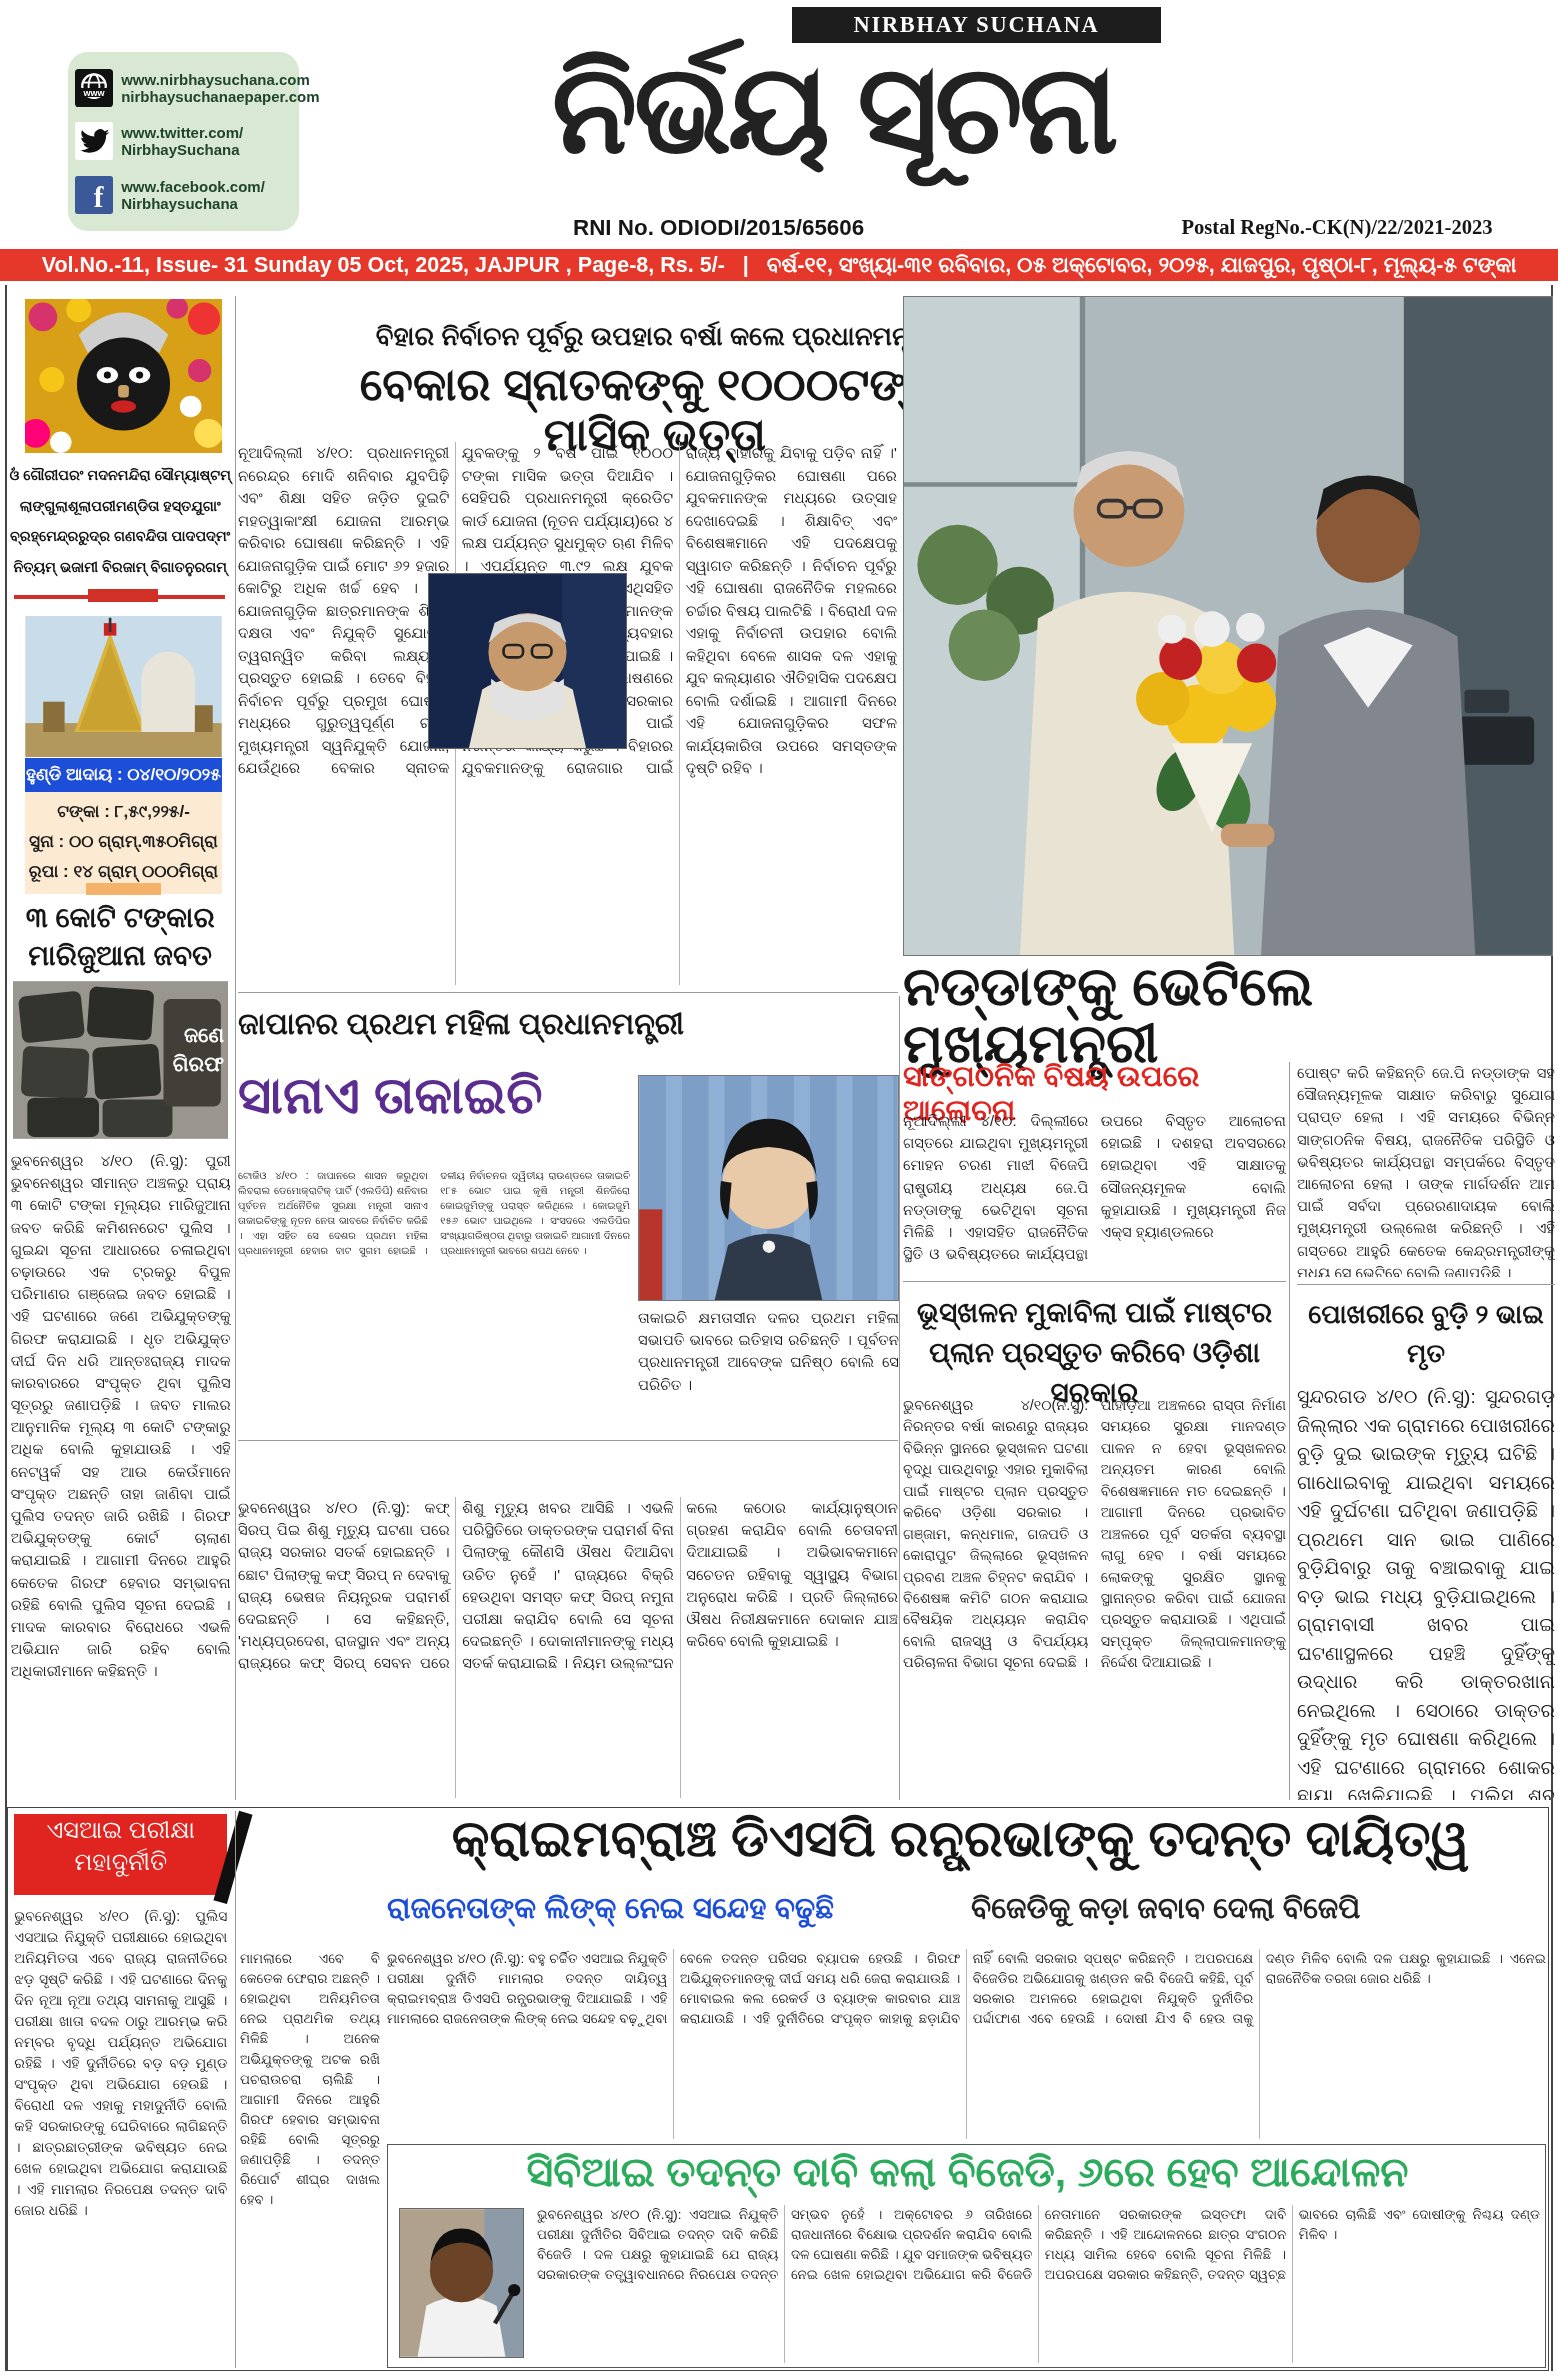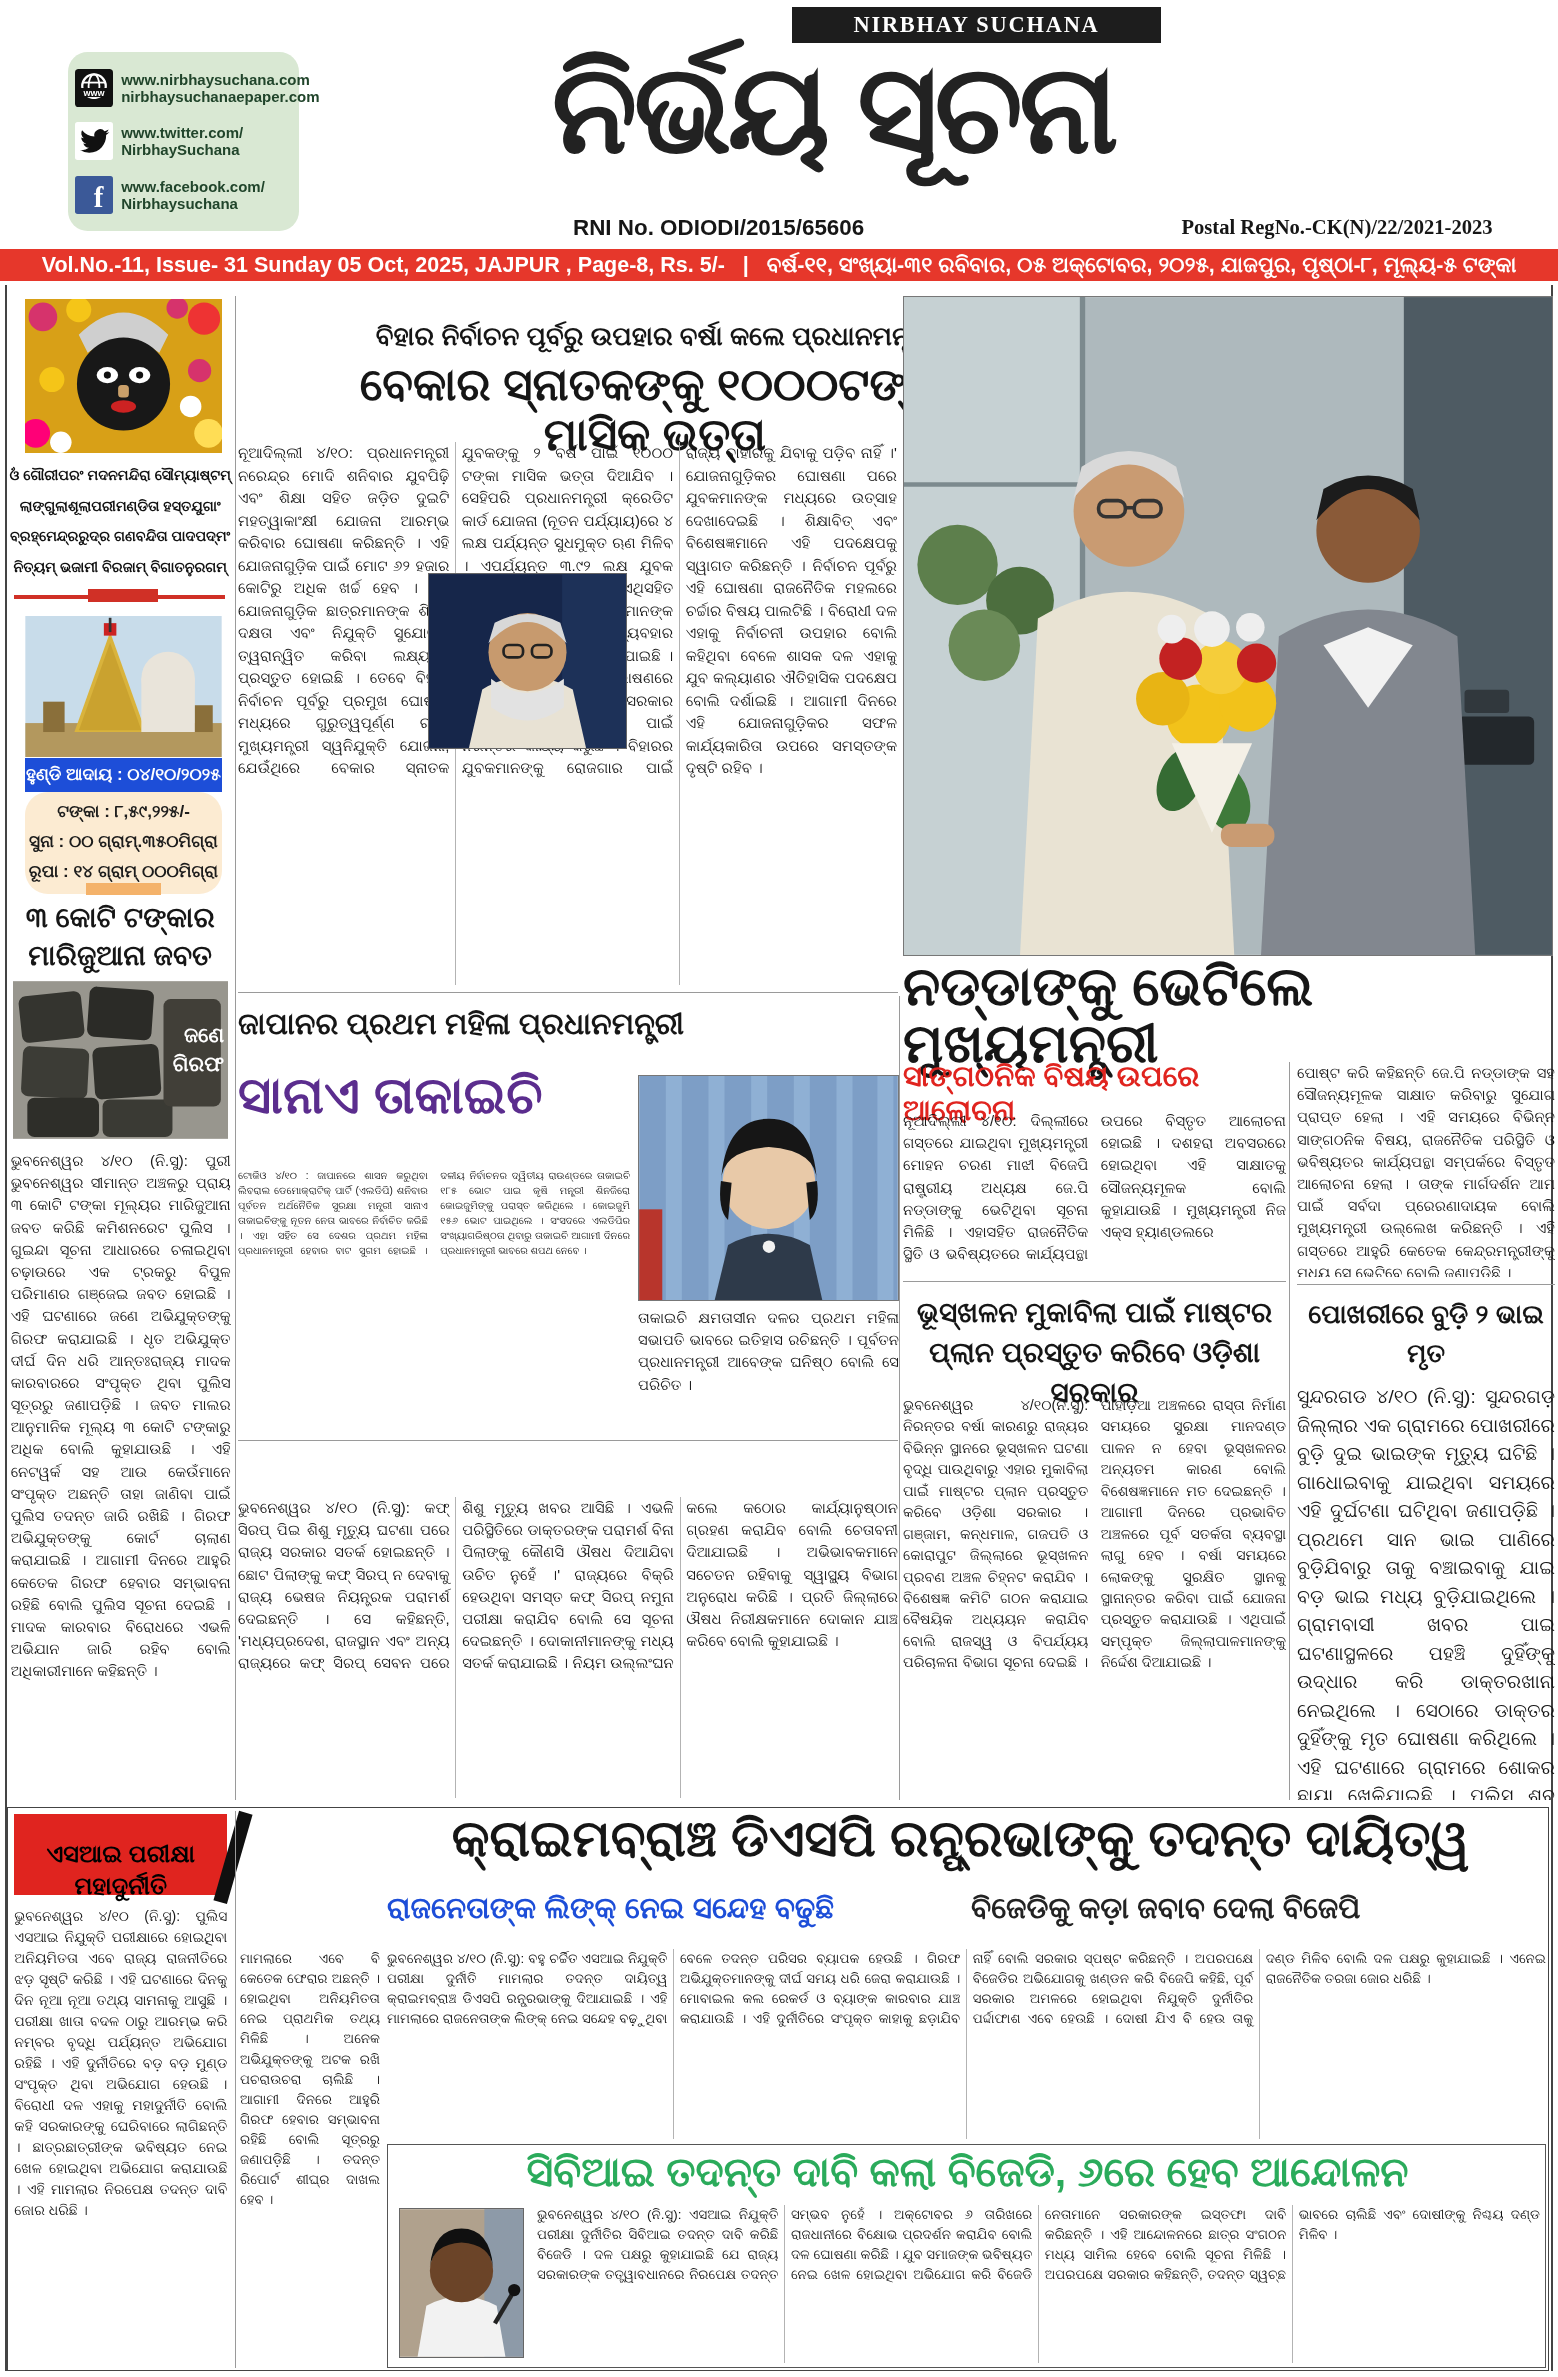--- a/index.html
+++ b/index.html
@@ -31,21 +31,21 @@
 
   
   #deity-photo{left:25px;top:299px;width:197px;height:154px;}
   #shloka{left:7.2px;top:460px;width:226px;font-weight:bold;font-size:14.3px;line-height:2.15;color:#101010;text-align:center;}
   #shloka-divider{left:14.3px;top:595px;width:211px;height:3.6px;background:#d03026;}
   #shloka-divider-thick{left:88px;top:589px;width:70px;height:12.5px;background:#d03026;}
   #temple-photo{left:25px;top:616px;width:197px;height:141px;}
   #hundi-title{left:25px;top:758px;width:197px;height:34px;background:#1d4ed8;color:#fff;font-weight:bold;
                font-size:17px;text-align:center;line-height:34px;}
   #hundi-rows{left:25px;top:792px;width:197px;background:#fcebd2;padding:5.4px 0 7.2px 0;text-align:center;
-              font-weight:bold;font-size:17px;line-height:1.75;color:#1c1c1c;border-radius:23px;}
+              font-weight:bold;font-size:17px;line-height:1.75;color:#1c1c1c;}
   #hundi-footer{left:86px;top:883px;width:75px;height:11.6px;background:#f4b26a;}
   #ganja-headline{left:7.2px;top:899px;width:226px;font-weight:bold;font-size:28px;line-height:1.35;text-align:center;}
   #ganja-photo{left:12.5px;top:981px;width:215px;height:158px;}
   #ganja-caption{left:134px;top:1021px;width:90px;color:#fff;font-weight:bold;font-size:20.6px;line-height:1.4;text-align:right;}
   #ganja-body{left:10.7px;top:1150px;width:220px;height:648px;font-size:14.8px;}
 
   
   #v1{left:235px;top:296px;width:0.9px;height:1504px;}
   #v2{left:899px;top:996px;width:0.9px;height:804px;}
   #v3{left:1289px;top:1062px;width:0.9px;height:738px;}
@@ -83,22 +83,22 @@
   
   #land-headline{left:903px;top:1293px;width:383px;font-weight:bold;font-size:28px;line-height:1.42;text-align:center;}
   #land-body{left:903px;top:1395px;width:383px;height:403px;column-count:2;column-gap:12.5px;font-size:14.3px;}
 
   
   #pond-headline{left:1297px;top:1295px;width:258px;font-weight:bold;font-size:26px;line-height:1.5;text-align:center;}
   #pond-body{left:1297px;top:1383px;width:258px;height:417px;font-size:19px;}
 
   
   #bottom-box{left:7.2px;top:1807px;width:1542px;height:564px;border:1.8px solid #444;box-sizing:border-box;}
-  #si-badge{left:14.3px;top:1814px;width:213px;height:81px;background:#e0241f;color:#000000;font-weight:bold;
-            font-size:24px;line-height:1.35;text-align:center;padding-top:24px;box-sizing:border-box;}
+  #si-badge{left:14.3px;top:1814px;width:213px;height:81px;background:#e0241f;color:#ffffff;font-weight:normal;
+            font-size:24px;line-height:1.35;text-align:center;padding-top:0;box-sizing:border-box;}
   #si-slash{left:226px;top:1811px;width:14.3px;height:93px;background:#101010;transform:rotate(16deg);}
   #si-left-body{left:14.3px;top:1906px;width:213px;height:458px;font-size:14px;}
   #v-bottom{left:235px;top:1811px;width:0.9px;height:557px;}
   #bottom-headline{left:376px;top:1812px;width:1169px;font-weight:bold;font-size:51px;line-height:1.05;text-align:center;}
   #bottom-sub-left{left:387px;top:1891px;width:537px;font-weight:bold;font-size:29.6px;color:#1d4ed8;}
   #bottom-sub-right{left:971px;top:1891px;width:578px;font-weight:bold;font-size:29.6px;color:#232323;}
   #bottom-bodyA{left:240px;top:1949px;width:140px;height:414px;font-size:13.4px;}
   #bottom-bodyB{left:387px;top:1949px;width:1159px;height:190px;column-count:4;column-gap:12.5px;
                 column-rule:0.9px solid #b3b3b3;font-size:13.4px;}
   #green-box{left:387px;top:2144px;width:1159px;height:224px;border:1.8px solid #555;box-sizing:border-box;}

